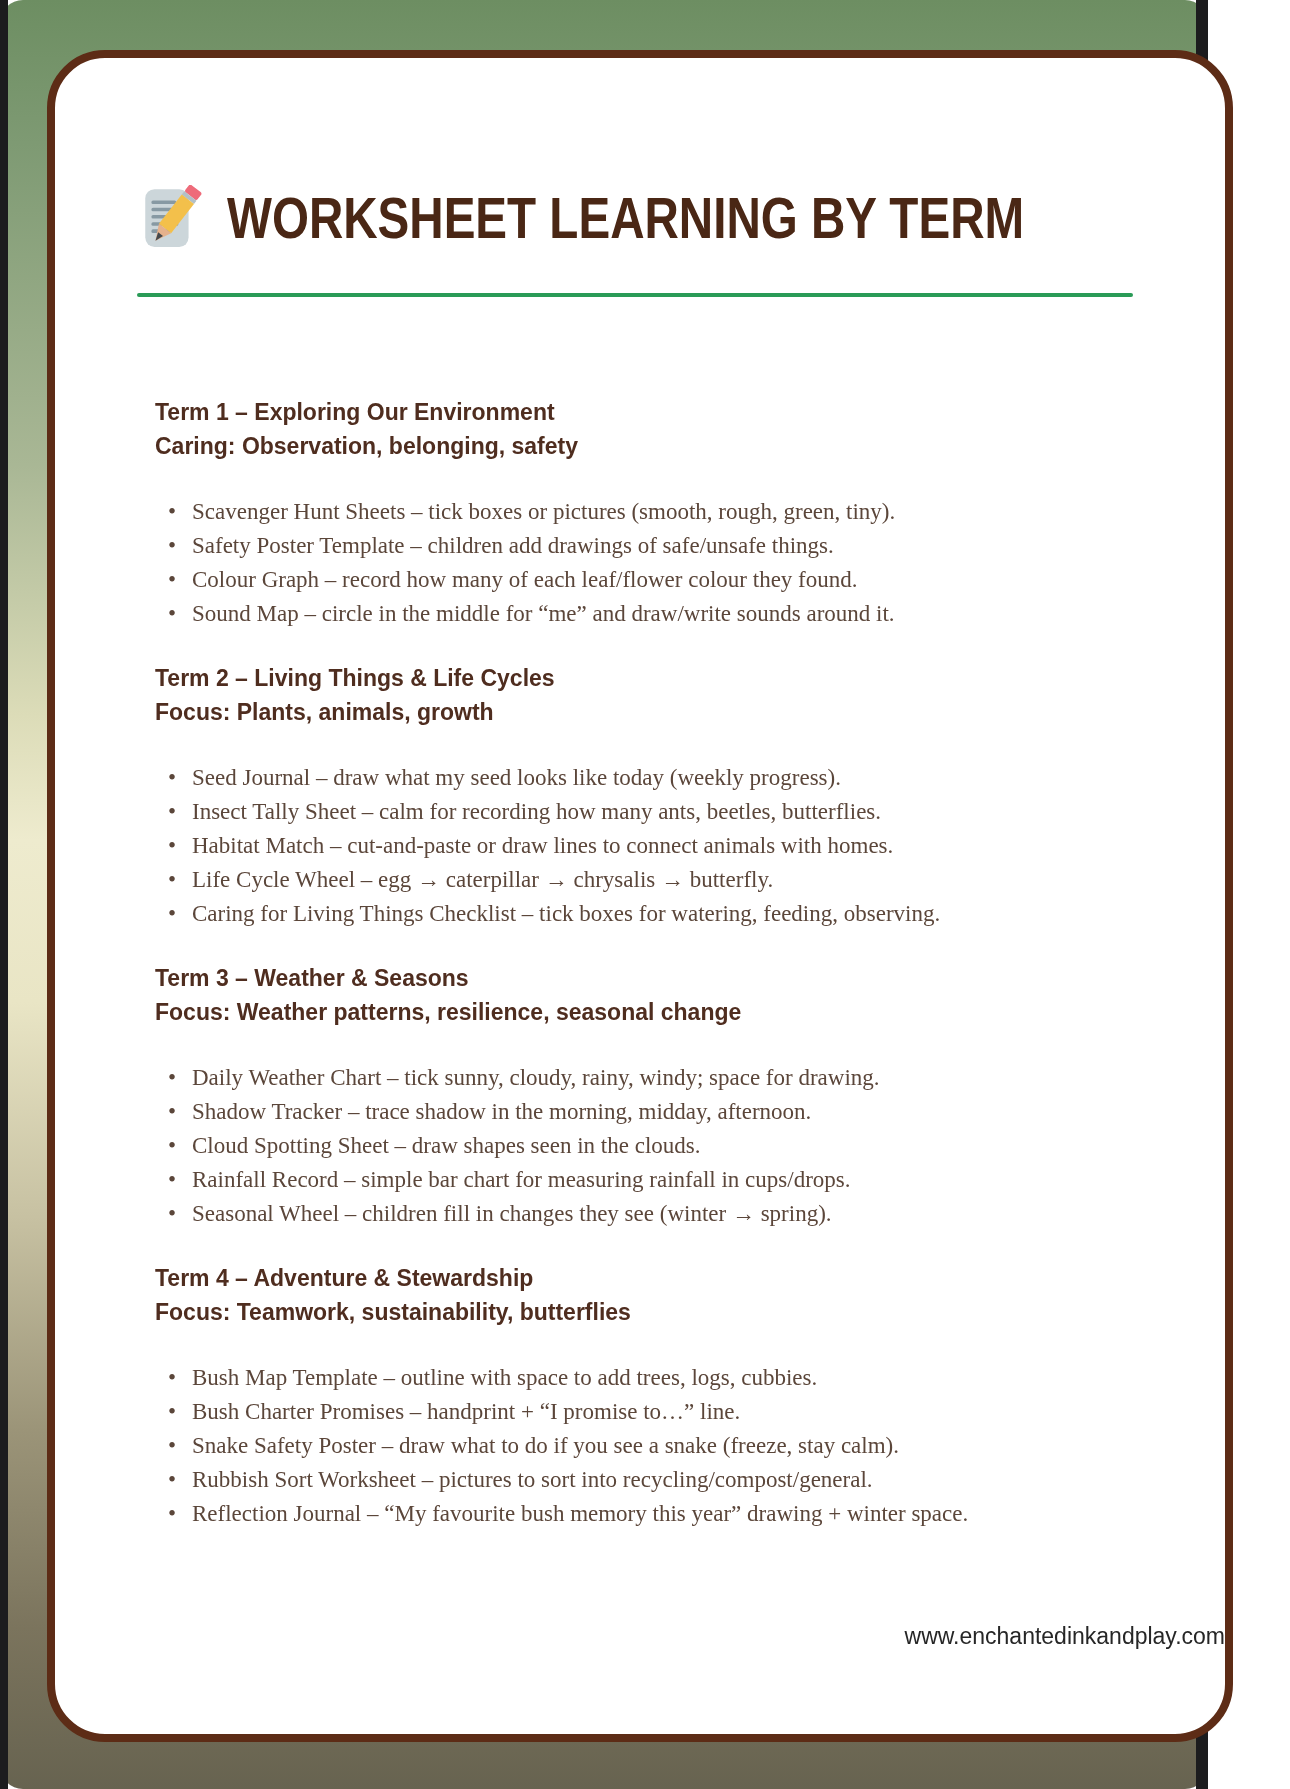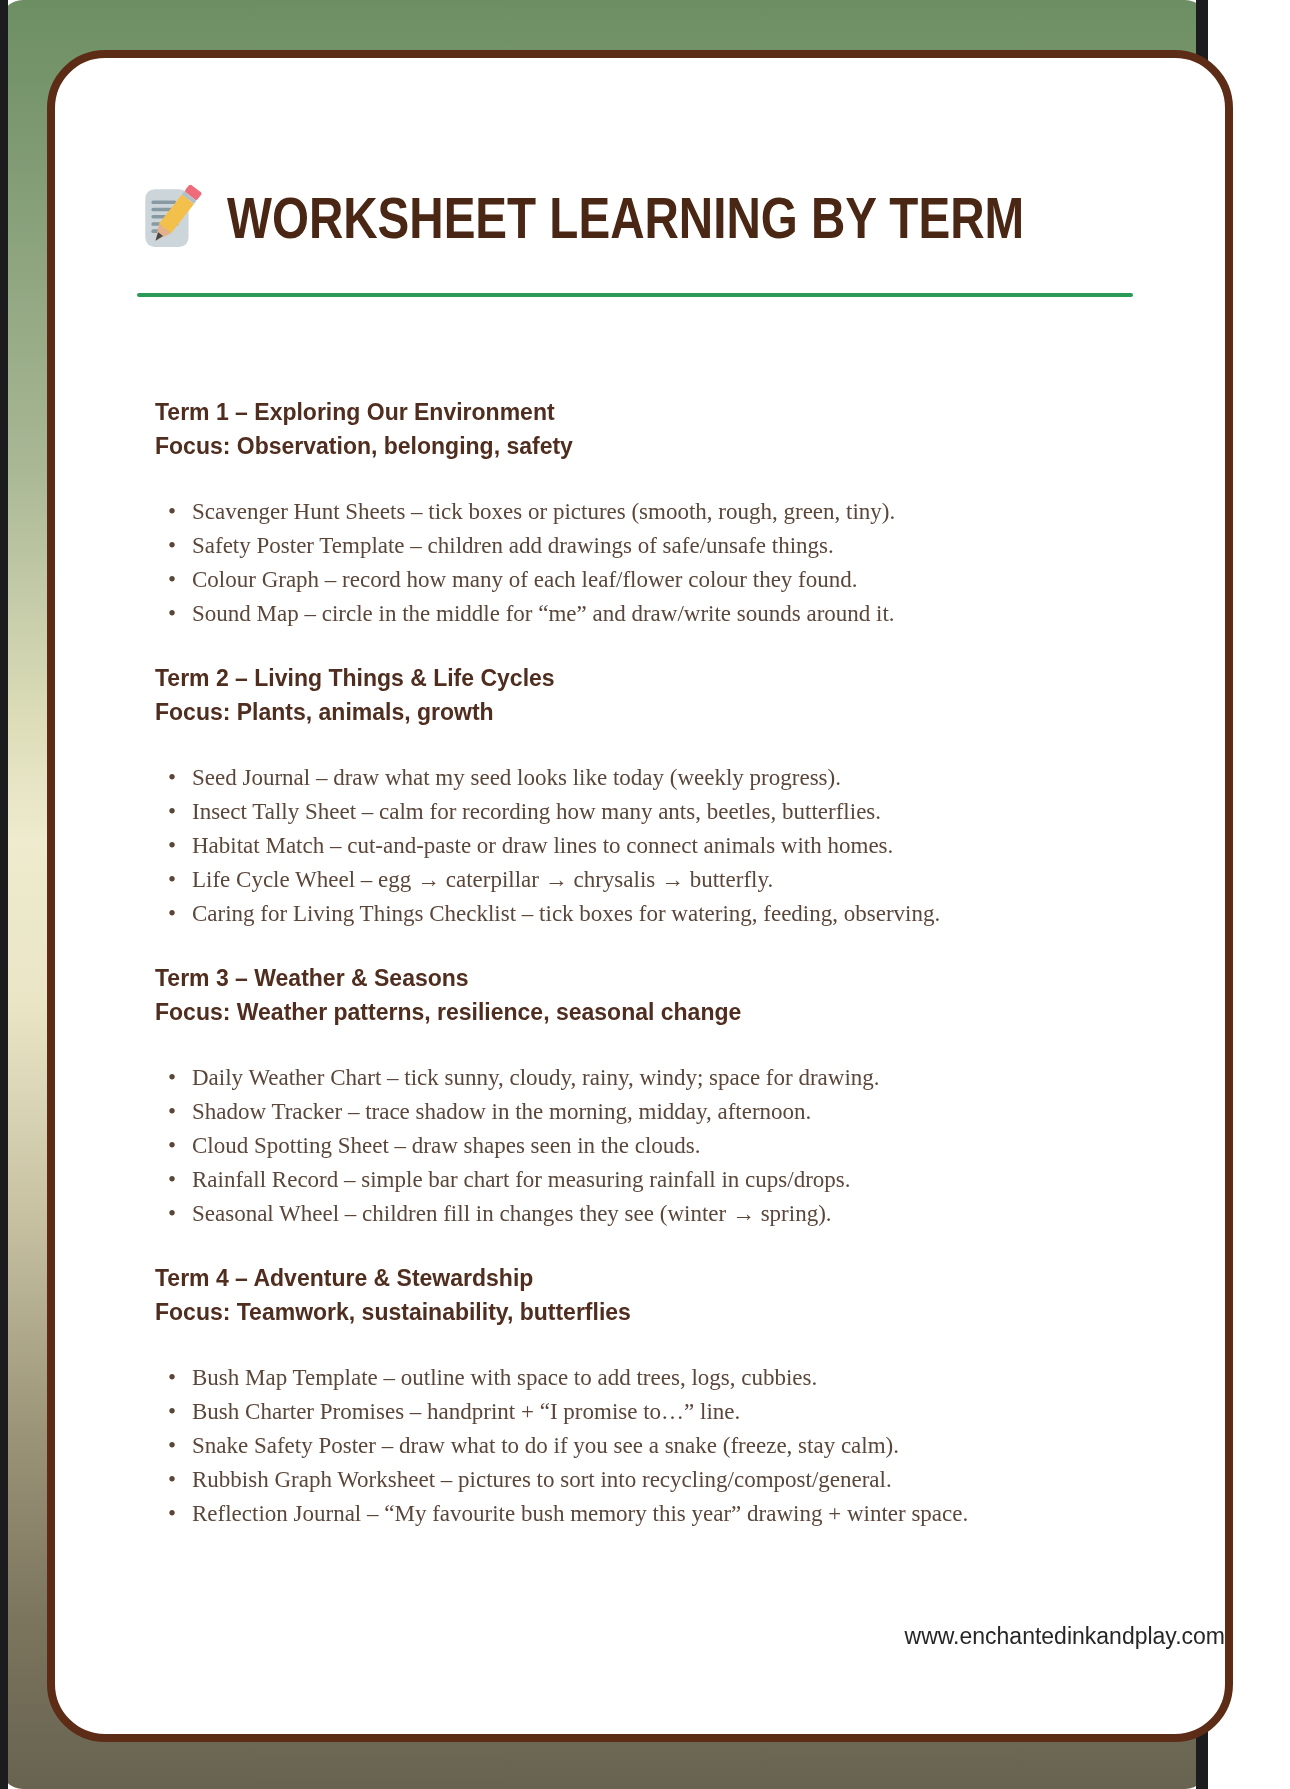--- a/index.html
+++ b/index.html
@@ -97,21 +97,21 @@
       </svg>
       <div class="title">WORKSHEET LEARNING BY TERM</div>
     </div>
     <div class="divider"></div>
 
     <div class="content">
       <div class="sections">
 
         <div class="section">
           <h2>Term 1 – Exploring Our Environment</h2>
-          <div class="focus">Focus: Observation, belonging, safety</div>
+          <div class="focus">Caring: Observation, belonging, safety</div>
           <ul>
             <li>Scavenger Hunt Sheets – tick boxes or pictures (smooth, rough, green, tiny).</li>
             <li>Safety Poster Template – children add drawings of safe/unsafe things.</li>
             <li>Colour Graph – record how many of each leaf/flower colour they found.</li>
             <li>Sound Map – circle in the middle for “me” and draw/write sounds around it.</li>
           </ul>
         </div>
 
         <div class="section">
           <h2>Term 2 – Living Things &amp; Life Cycles</h2>
@@ -137,21 +137,21 @@
           </ul>
         </div>
 
         <div class="section">
           <h2>Term 4 – Adventure &amp; Stewardship</h2>
           <div class="focus">Focus: Teamwork, sustainability, butterflies</div>
           <ul>
             <li>Bush Map Template – outline with space to add trees, logs, cubbies.</li>
             <li>Bush Charter Promises – handprint + “I promise to…” line.</li>
             <li>Snake Safety Poster – draw what to do if you see a snake (freeze, stay calm).</li>
-            <li>Rubbish Graph Worksheet – pictures to sort into recycling/compost/general.</li>
+            <li>Rubbish Sort Worksheet – pictures to sort into recycling/compost/general.</li>
             <li>Reflection Journal – “My favourite bush memory this year” drawing + winter space.</li>
           </ul>
         </div>
 
       </div>
     </div>
 
     <div class="footer">www.enchantedinkandplay.com</div>
 
   </div>

